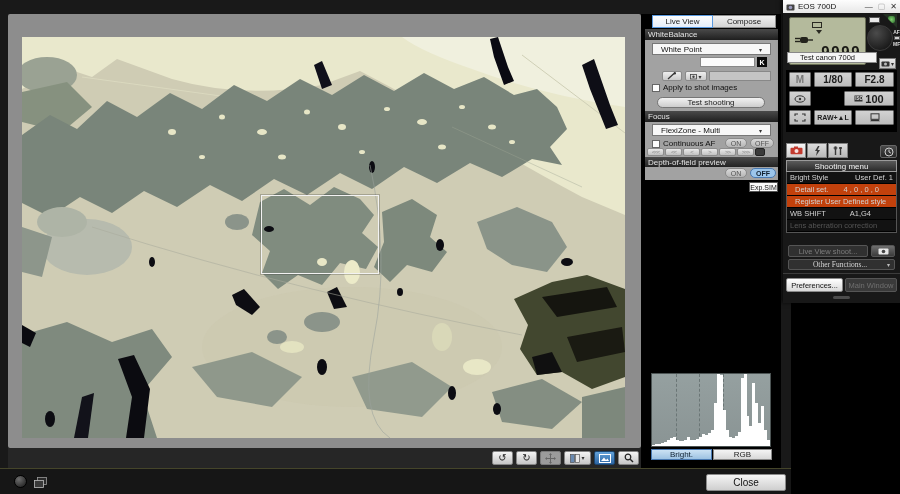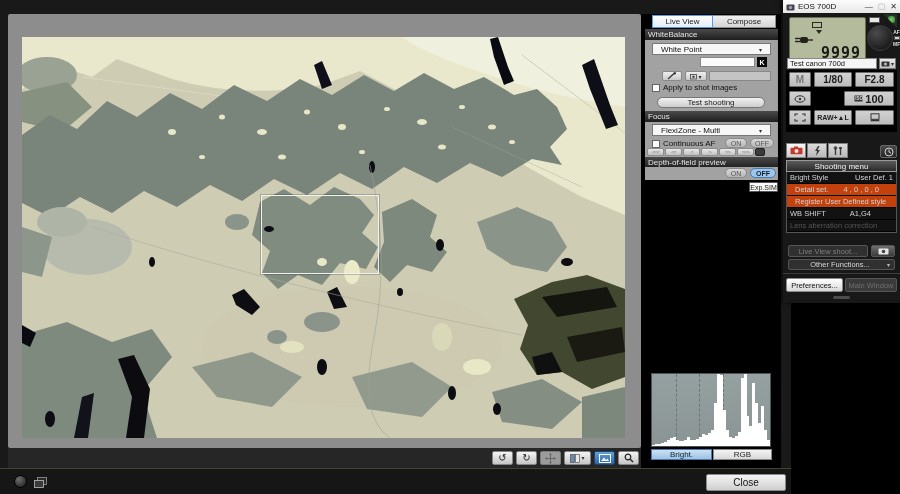--- a/index.html
+++ b/index.html
@@ -68,21 +68,21 @@
   .lcd{position:absolute;left:6px;top:17px;width:77px;height:48px;background:#b4ba9c;border:1px solid #686d55;border-radius:2px;}
   .shots{position:absolute;right:4px;bottom:2px;font-family:"DejaVu Sans Mono",monospace;font-weight:bold;font-size:15px;letter-spacing:1px;color:#1b1b16;}
   .lcd-batt{position:absolute;left:22px;top:4px;width:10px;height:6px;border:1px solid #2a2a22;}
   .lcd-tri{position:absolute;left:26px;top:12px;width:0;height:0;border-left:3px solid transparent;border-right:3px solid transparent;border-top:4px solid #2a2a22;}
   .topbtn{position:absolute;left:86px;top:17px;width:11px;height:6px;background:#e9e9e9;border:1px solid #555;}
   .green-ind{position:absolute;left:100px;top:14px;width:14px;height:14px;background:#233023;clip-path:polygon(0 0,100% 0,100% 100%,40% 40%);}
   .green-ind span{position:absolute;right:2px;top:2px;width:7px;height:7px;background:radial-gradient(#7fce6f,#2c6e2c);border-radius:2px;}
   .dial{position:absolute;left:84px;top:25px;width:26px;height:26px;border-radius:50%;background:radial-gradient(circle at 35% 30%,#4b4b4b,#0b0b0b);border:1px solid #3c3c3c;}
   .afmf{position:absolute;left:110px;top:29px;width:7px;color:#ddd;font-size:5px;font-weight:bold;text-align:center;line-height:6px;}
   .afmf .sw{width:6px;height:4px;background:#cfcfcf;border:1px solid #555;margin:1px auto;}
-  .owner{position:absolute;left:4px;top:58px;width:90px;height:11px;background:#f5f5f5;border:1px solid #888;font-size:7.5px;color:#111;display:flex;align-items:center;padding-left:2px;}
+  .owner{position:absolute;left:4px;top:52px;width:90px;height:11px;background:#f5f5f5;border:1px solid #888;font-size:7.5px;color:#111;display:flex;align-items:center;padding-left:12px;}
   .owner-btn{position:absolute;left:96px;top:58px;width:17px;height:11px;background:linear-gradient(#e9e9e9,#c6c6c6);border:1px solid #777;display:flex;align-items:center;justify-content:center;gap:1px;font-size:5px;color:#222;}
   .settings{position:absolute;left:3px;top:70px;width:111px;height:62px;background:#000;}
   .set-btn{position:absolute;height:15px;background:linear-gradient(#d2d2d2,#bcbcbc);border:1px solid #6a6a6a;border-radius:1px;display:flex;align-items:center;justify-content:center;font-weight:bold;color:#1d1d1d;}
   .cam-tabs{position:absolute;left:3px;top:143px;width:111px;height:15px;display:flex;gap:1px;align-items:flex-end;}
   .cam-tab{width:20px;height:15px;background:linear-gradient(#f6f6f6,#cfcfcf);border:1px solid #808080;display:flex;align-items:center;justify-content:center;}
   .cam-tab.dim{background:linear-gradient(#dcdcdc,#b9b9b9);}
   .clock-btn{margin-left:auto;width:17px;height:13px;background:linear-gradient(#4a4a4a,#262626);border:1px solid #666;border-radius:2px;display:flex;align-items:center;justify-content:center;}
   .menu-head{position:absolute;left:3px;top:160px;width:111px;height:12px;background:linear-gradient(#5a5a5a,#2b2b2b);border:1px solid #9a9a9a;color:#f2f2f2;font-size:8px;display:flex;align-items:center;justify-content:center;}
   .menu{position:absolute;left:3px;top:172px;width:111px;border:1px solid #555;border-top:none;}
   .mrow{height:12px;display:flex;align-items:center;justify-content:space-between;padding:0 3px;font-size:7.5px;color:#d2d2d2;background:#121212;border-bottom:1px solid #000;}
@@ -477,21 +477,21 @@
       </div>
     </div>
 
     <div class="cam-btn dim" style="left:5px;top:245px;width:80px;height:12px;">Live View shoot...</div>
     <div class="cam-btn" style="left:88px;top:245px;width:24px;height:12px;background:linear-gradient(#6e6e6e,#3b3b3b);">
       <svg width="11" height="8" viewBox="0 0 11 8">
         <rect x="0.5" y="1.5" width="10" height="6" rx="1" fill="#e8e8e8"></rect>
           <circle cx="5.5" cy="4.5" r="1.8" fill="#444"></circle>
       </svg>
     </div>
-    <div class="cam-btn" style="left:5px;top:259px;width:107px;height:11px;justify-content:space-between;padding:0 4px;">
+    <div class="cam-btn" style="left:5px;top:259px;width:107px;height:11px;justify-content:space-between;padding:0 4px;font-family:Liberation Serif, serif;">
       <span style="flex:1;text-align:center;">Other Functions...</span>
       <span class="caret" style="color:#bbb;">▾</span>
     </div>
     <div style="position:absolute;left:0;top:273px;width:117px;border-top:1px solid #3c3c3c;"></div>
     <div class="pref-btn">Preferences...</div>
     <div class="mainwin-btn">Main Window</div>
     <div class="handle"></div>
   </div>
 </div>
 

